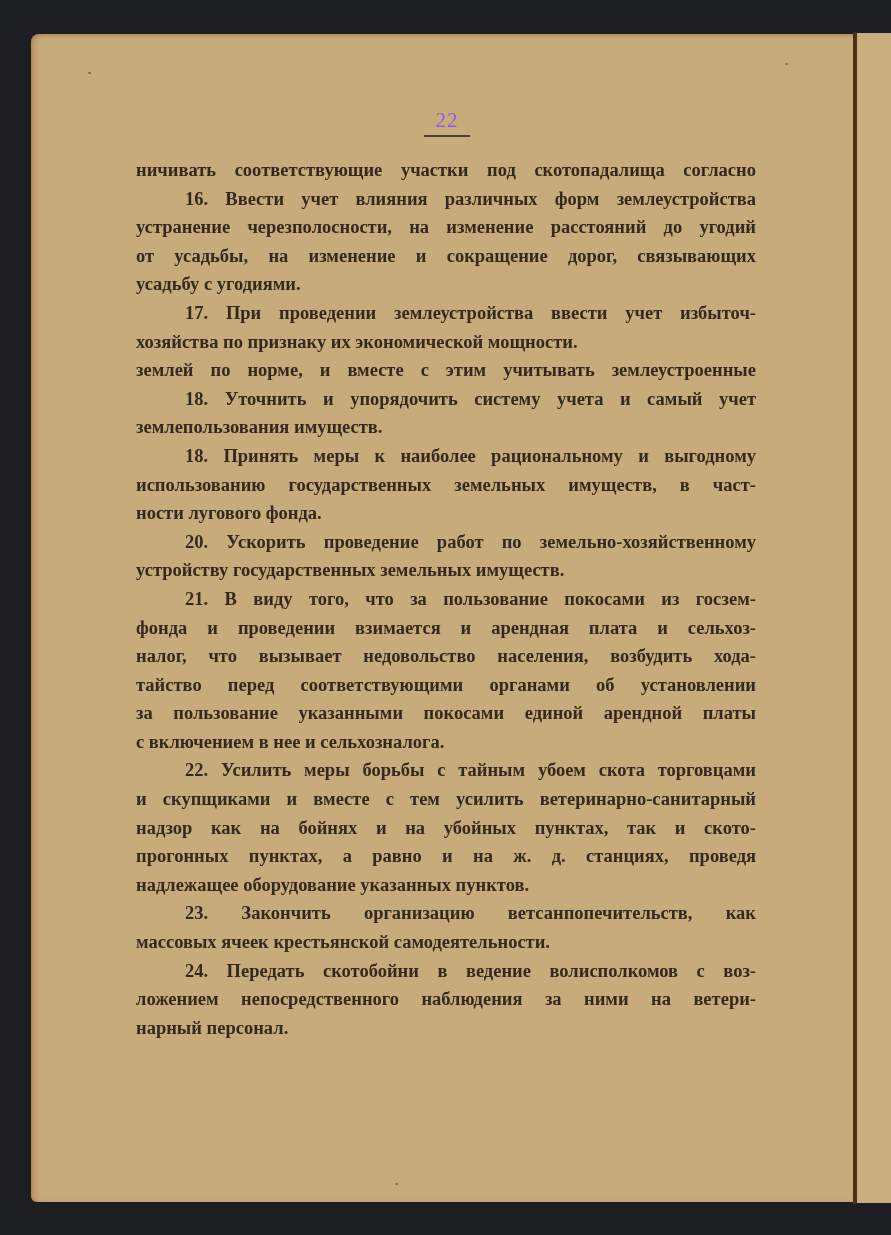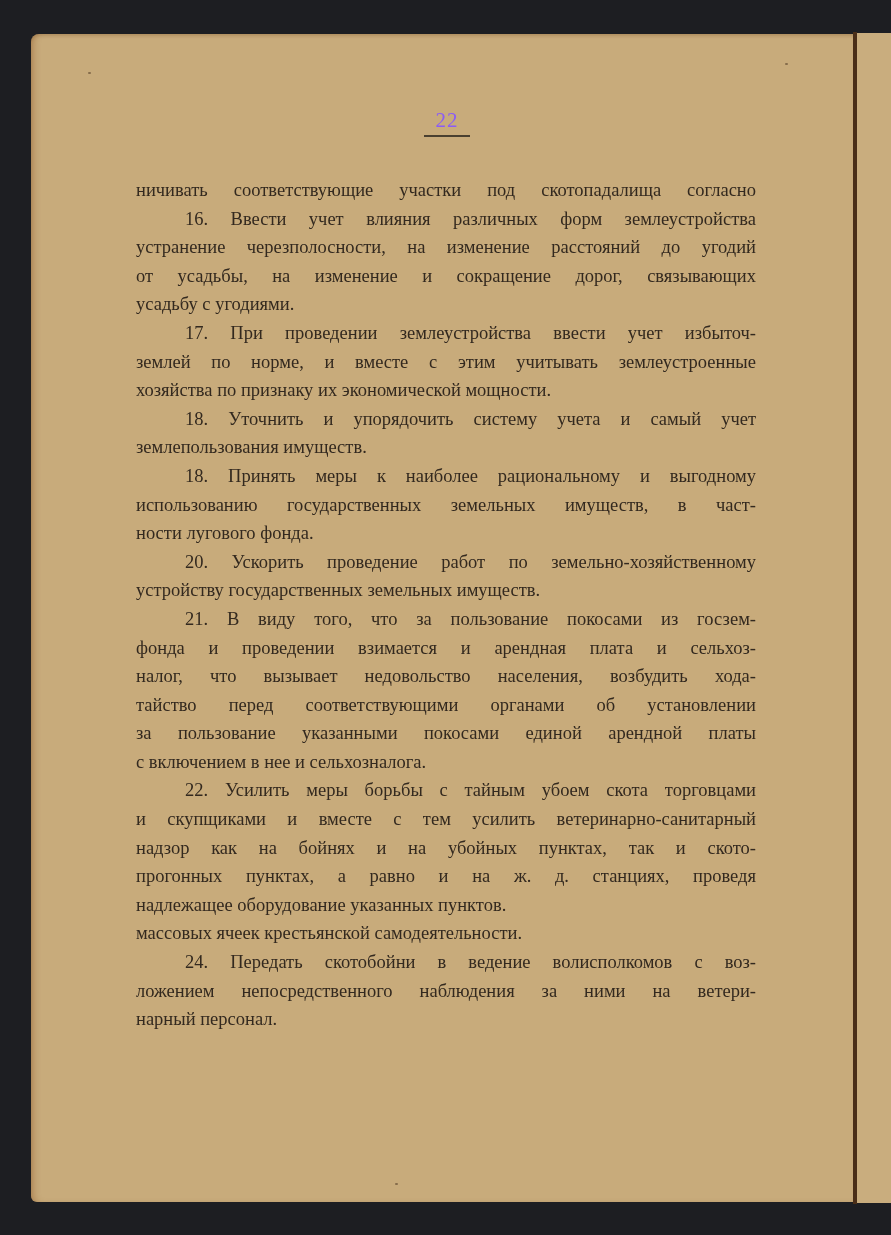--- a/index.html
+++ b/index.html
@@ -54,25 +54,25 @@
     position: absolute;
     left: 424px;
     top: 135px;
     width: 46px;
     height: 2px;
     background: #4a4030;
   }
   .text-block {
     position: absolute;
     left: 136px;
-    top: 176px;
+    top: 156px;
     width: 620px;
     color: #33291f;
     font-size: 18.5px;
-    font-weight: normal;
+    font-weight: bold;
     line-height: 28.6px;
   }
   .line {
     display: block;
     white-space: nowrap;
     text-align: justify;
     text-align-last: justify;
     height: 28.6px;
     overflow: visible;
   }
@@ -110,22 +110,22 @@
 
   <div>
     <span class="line indent">16. Ввести учет влияния различных форм землеустройства</span>
     <span class="line">устранение черезполосности, на изменение расстояний до угодий</span>
     <span class="line">от усадьбы, на изменение и сокращение дорог, связывающих</span>
     <span class="line last">усадьбу с угодиями.</span>
   </div>
 
   <div>
     <span class="line indent">17. При проведении землеустройства ввести учет избыточ-</span>
+    <span class="line last">хозяйства по признаку их экономической мощности.</span>
     <span class="line">землей по норме, и вместе с этим учитывать землеустроенные</span>
-    <span class="line last">хозяйства по признаку их экономической мощности.</span>
   </div>
 
   <div>
     <span class="line indent">18. Уточнить и упорядочить систему учета и самый учет</span>
     <span class="line last">землепользования имуществ.</span>
   </div>
 
   <div>
     <span class="line indent">18. Принять меры к наиболее рациональному и выгодному</span>
     <span class="line">использованию государственных земельных имуществ, в част-</span>
@@ -148,20 +148,21 @@
 
   <div>
     <span class="line indent">22. Усилить меры борьбы с тайным убоем скота торговцами</span>
     <span class="line">и скупщиками и вместе с тем усилить ветеринарно-санитарный</span>
     <span class="line">надзор как на бойнях и на убойных пунктах, так и ското-</span>
     <span class="line">прогонных пунктах, а равно и на ж. д. станциях, проведя</span>
     <span class="line last">надлежащее оборудование указанных пунктов.</span>
   </div>
 
   <div>
+    <span class="line indent">23. Закончить организацию ветсанпопечительств, как</span>
     <span class="line last">массовых ячеек крестьянской самодеятельности.</span>
   </div>
 
   <div>
     <span class="line indent">24. Передать скотобойни в ведение волисполкомов с воз-</span>
     <span class="line">ложением непосредственного наблюдения за ними на ветери-</span>
     <span class="line last">нарный персонал.</span>
   </div>
 </div>
 

